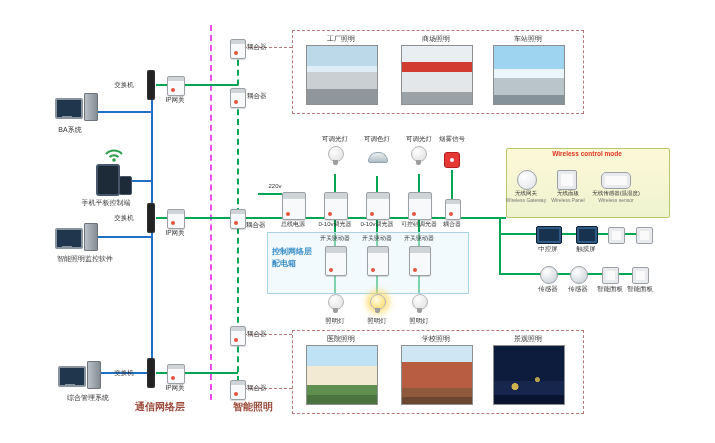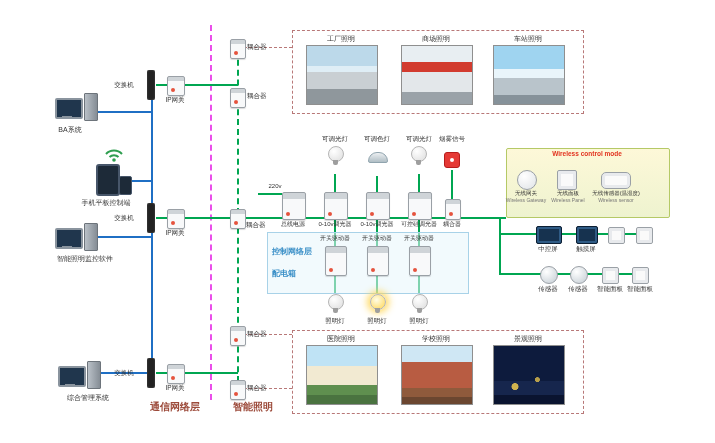--- a/index.html
+++ b/index.html
@@ -130,21 +130,21 @@
   <div class="lbl" style="left:247px;top:43px;width:36px;text-align:left;">耦合器</div>
   <div class="module" style="left:230px;top:88px;width:14px;height:18px;"></div>
   <div class="lbl" style="left:247px;top:92px;width:36px;text-align:left;">耦合器</div>
   <div class="module" style="left:230px;top:209px;width:14px;height:18px;"></div>
   <div class="lbl" style="left:246px;top:221px;width:36px;text-align:left;">耦合器</div>
   <div class="module" style="left:230px;top:326px;width:14px;height:18px;"></div>
   <div class="lbl" style="left:247px;top:330px;width:36px;text-align:left;">耦合器</div>
   <div class="module" style="left:230px;top:380px;width:14px;height:18px;"></div>
   <div class="lbl" style="left:247px;top:384px;width:36px;text-align:left;">耦合器</div>
 
-  <div class="layerlbl" style="left:138px;top:400px;">通信网络层</div>
+  <div class="layerlbl" style="left:123px;top:400px;">通信网络层</div>
   <div class="layerlbl" style="left:216px;top:400px;">智能照明</div>
 
   <div class="lbl" style="left:262px;top:183px;width:26px;font-size:6px;">220v</div>
   <div class="module" style="left:282px;top:192px;width:22px;height:26px;"></div>
   <div class="lbl" style="left:272px;top:221px;width:42px;font-size:6px;">总线电源</div>
   <div class="module" style="left:324px;top:192px;width:22px;height:26px;"></div>
   <div class="lbl" style="left:311px;top:221px;width:48px;font-size:6px;">0-10v调光器</div>
   <div class="module" style="left:366px;top:192px;width:22px;height:26px;"></div>
   <div class="lbl" style="left:353px;top:221px;width:48px;font-size:6px;">0-10v调光器</div>
   <div class="module" style="left:408px;top:192px;width:22px;height:26px;"></div>
@@ -156,21 +156,21 @@
   <div class="lbl" style="left:353px;top:135px;width:48px;">可调色灯</div>
   <div class="lbl" style="left:395px;top:135px;width:48px;">可调光灯</div>
   <div class="lbl" style="left:430px;top:135px;width:44px;">烟雾信号</div>
   <div class="bulb" style="left:328px;top:146px;"></div>
   <div class="downlight" style="left:368px;top:152px;"></div>
   <div class="bulb" style="left:411px;top:146px;"></div>
   <div class="alarm" style="left:444px;top:152px;"></div>
 
   <div class="cabinet" style="left:267px;top:232px;width:200px;height:60px;"></div>
   <div class="cabtitle" style="left:272px;top:246px;">控制网络层</div>
-  <div class="cabtitle" style="left:272px;top:268px;">配电箱</div>
+  <div class="cabtitle" style="left:272px;top:258px;">配电箱</div>
   <div class="lbl" style="left:310px;top:235px;width:50px;font-size:6px;">开关驱动器</div>
   <div class="lbl" style="left:352px;top:235px;width:50px;font-size:6px;">开关驱动器</div>
   <div class="lbl" style="left:394px;top:235px;width:50px;font-size:6px;">开关驱动器</div>
   <div class="module" style="left:325px;top:246px;width:20px;height:28px;"></div>
   <div class="module" style="left:367px;top:246px;width:20px;height:28px;"></div>
   <div class="module" style="left:409px;top:246px;width:20px;height:28px;"></div>
 
   <div class="bulb" style="left:328px;top:294px;"></div>
   <div class="bulb glow" style="left:370px;top:294px;"></div>
   <div class="bulb" style="left:412px;top:294px;"></div>

